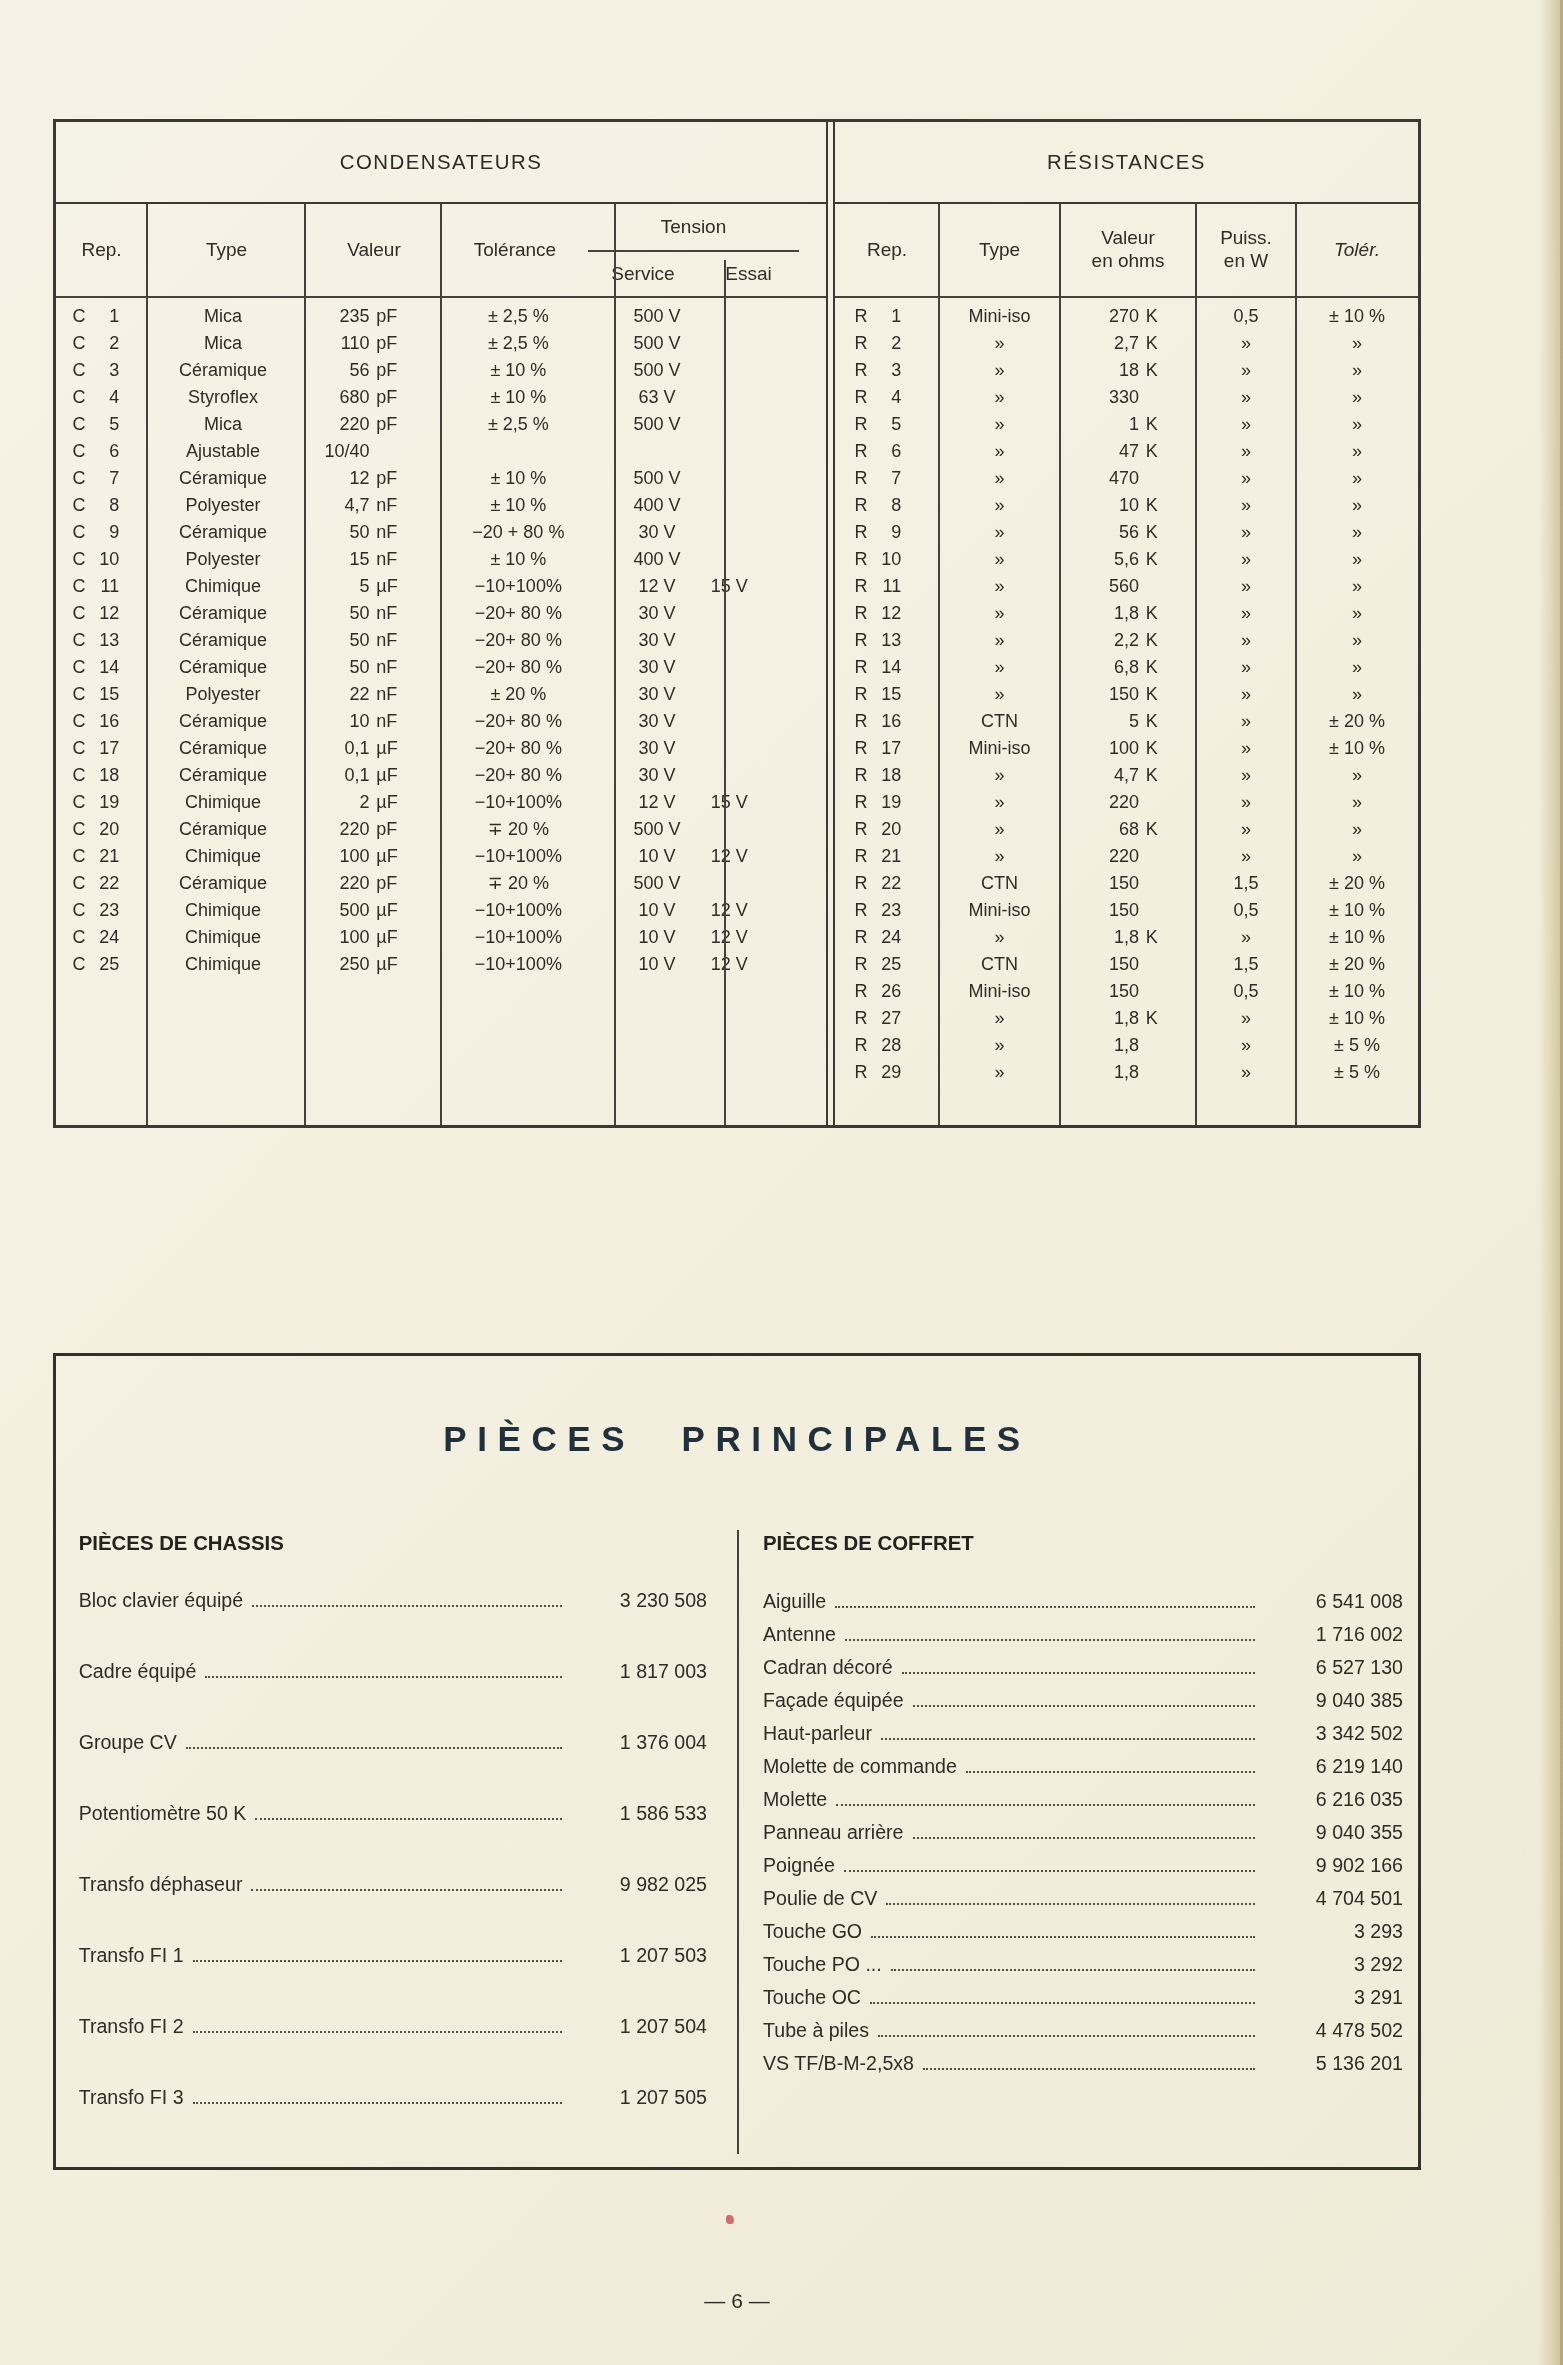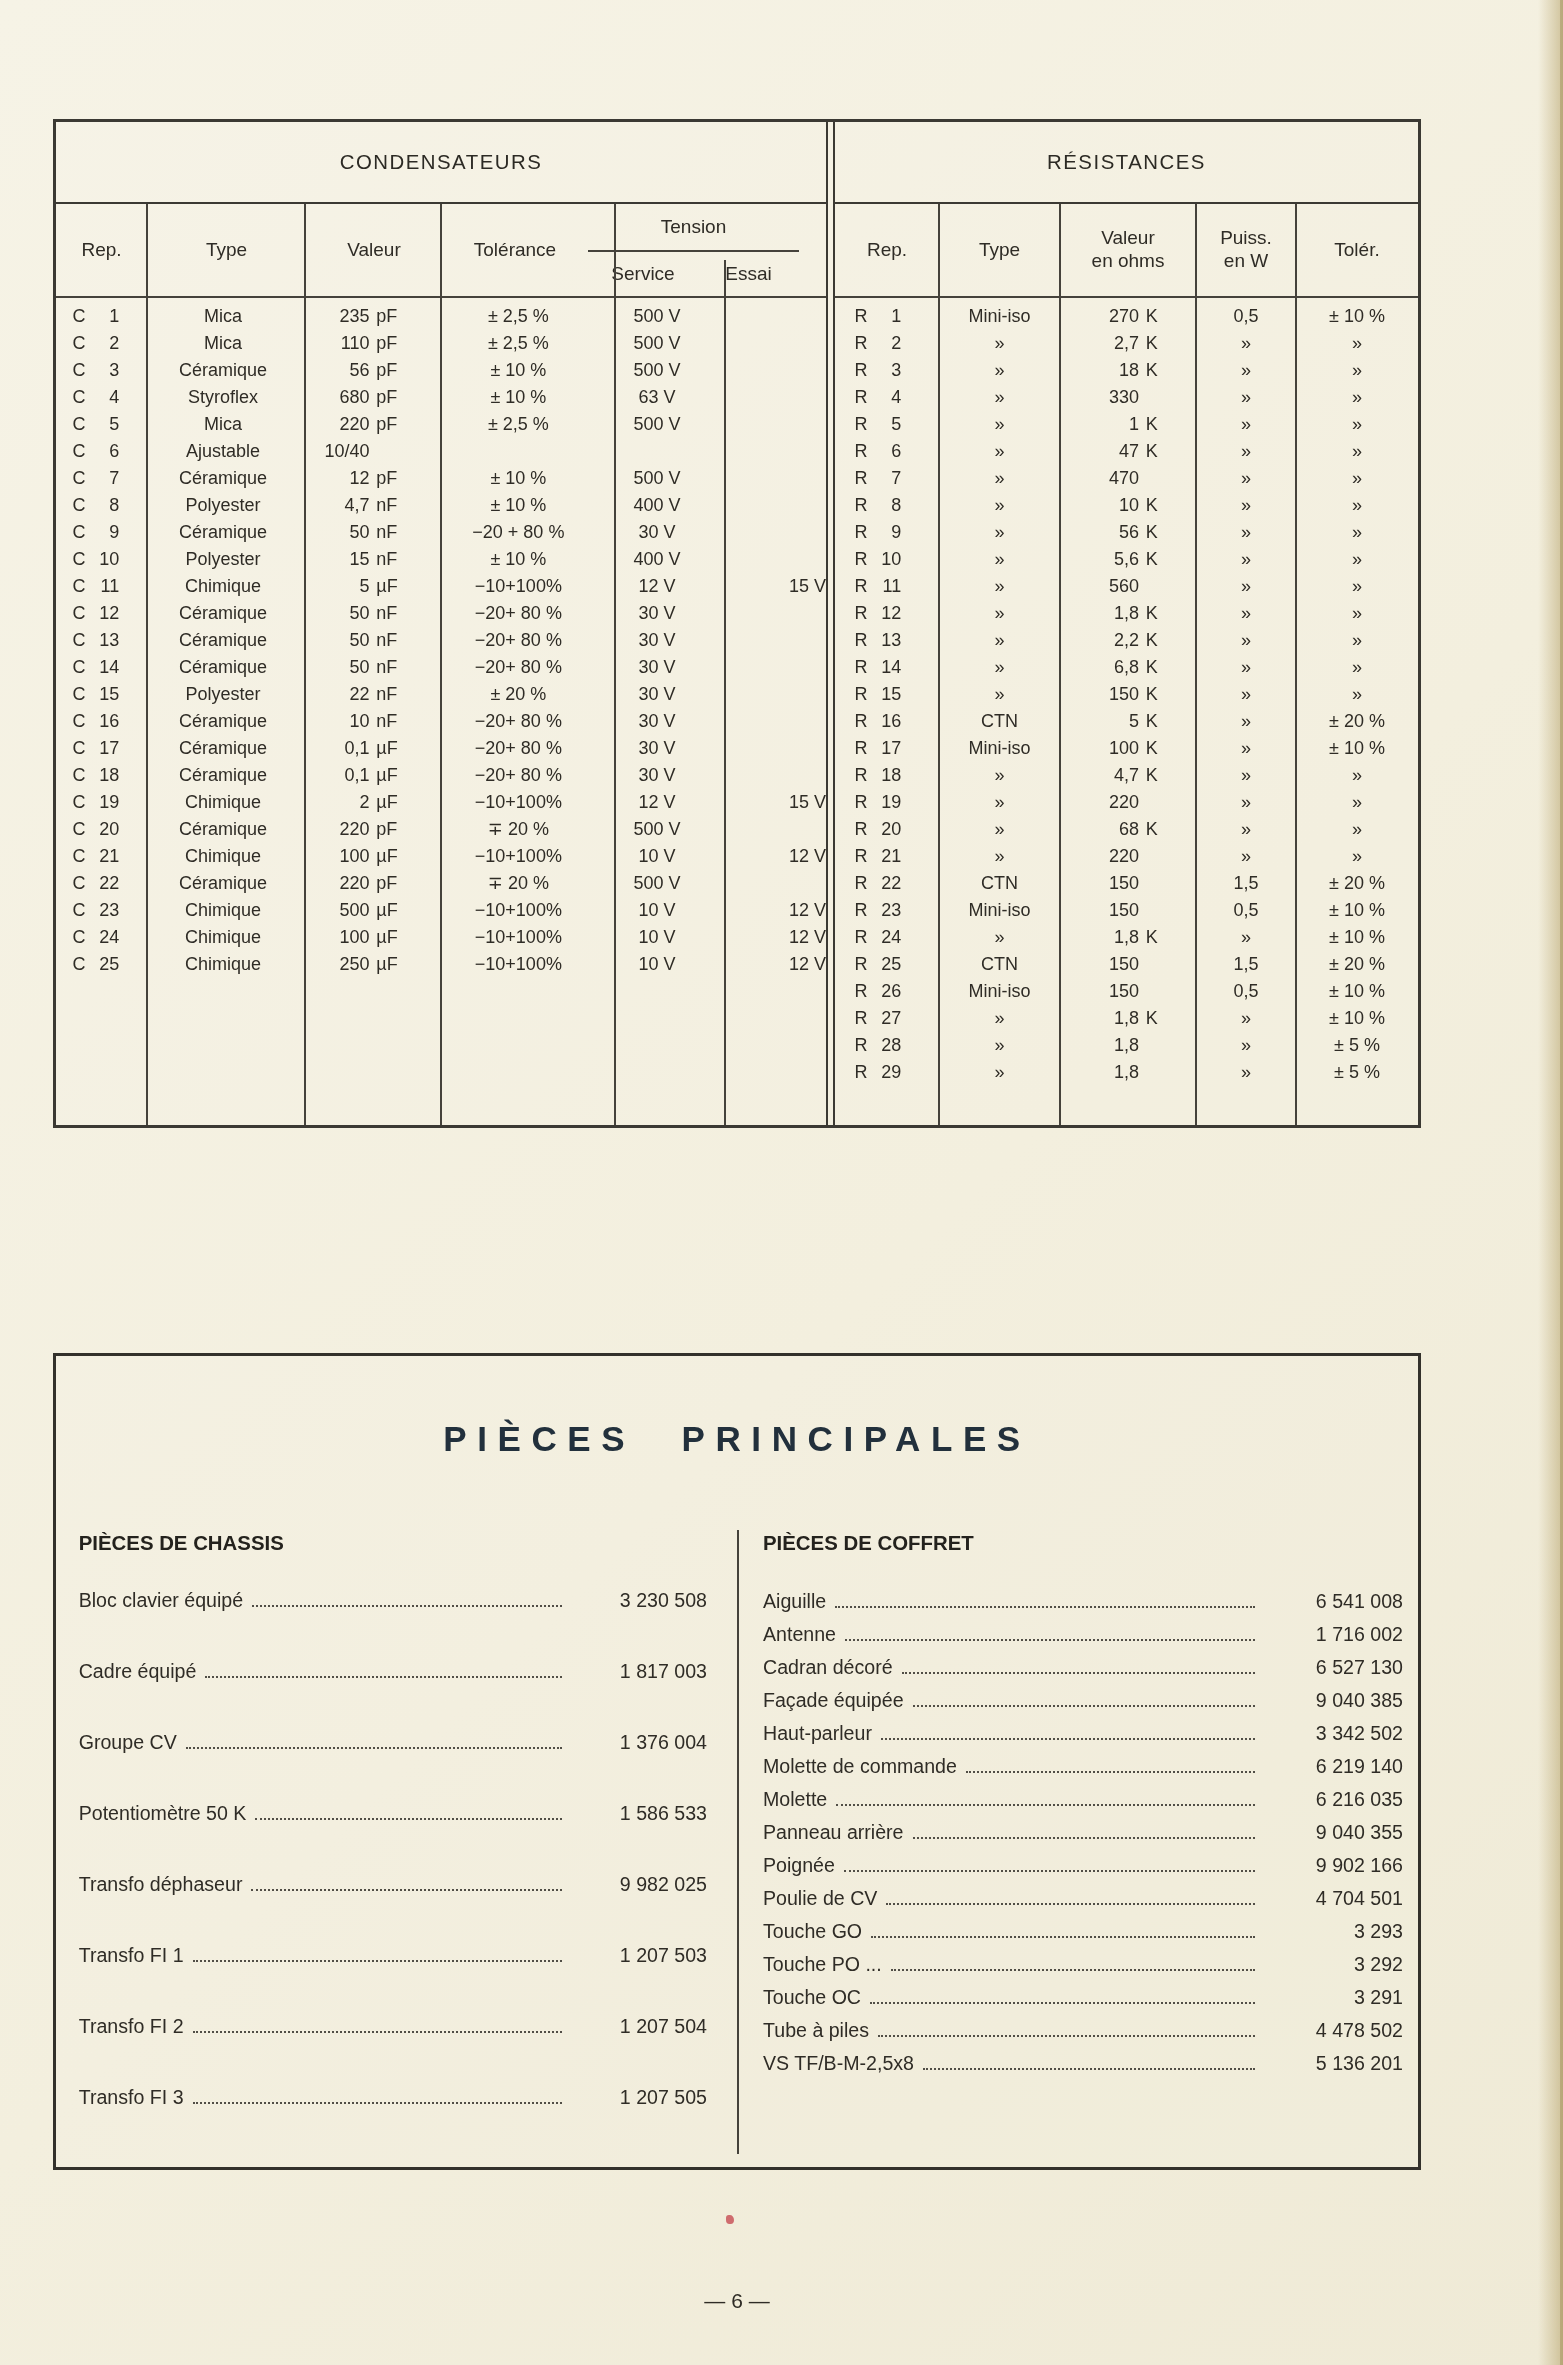--- a/index.html
+++ b/index.html
@@ -49,21 +49,21 @@
   .thead{display:flex;height:92px;font-size:19px;}
   .hc{display:flex;align-items:center;justify-content:center;text-align:center;line-height:22.7px;}
   .hc-col{flex-direction:column;}
   .cond .hc-rep{width:91px;} .cond .hc-type{width:159px;} .cond .hc-val{width:136px;} .cond .hc-tol{width:146px;}
   .hc-tension-group{width:211px;display:flex;flex-direction:column;}
   .hc-tension{height:46px;display:flex;align-items:center;justify-content:center;}
   .tension-line{height:2.3px;background:#45423b;}
   .tension-sub{flex:1;display:flex;}
   .hc-srv{width:110px;display:flex;align-items:center;justify-content:center;}
   .hc-ess{width:101px;display:flex;align-items:center;justify-content:center;}
-  .res .hc-rep{width:104px;} .res .hc-type{width:121px;} .res .hc-rval{width:136px;} .res .hc-puiss{width:100px;} .res .hc-toler{flex:1;}
+  .res .hc-rep{width:104px;} .res .hc-type{width:121px;} .res .hc-rval{width:136px;} .res .hc-puiss{width:100px;} .res .hc-toler{flex:1;font-style:italic;}
   .head-rule{height:2.3px;background:#45423b;}
 
   .tbody{padding-top:4.5px;}
   .trow{display:flex;height:27px;line-height:27px;font-size:18px;white-space:nowrap;}
   .cell-rep{display:flex;padding-left:16.6px;box-sizing:border-box;}
   .cond .cell-rep{width:91px;}
   .res  .cell-rep{width:104px;padding-left:19.6px;}
   .rep-l{width:19.6px;}
   .rep-n{width:27px;text-align:right;}
   .cell-type{text-align:center;}
@@ -71,21 +71,21 @@
   .res  .cell-type{width:121px;}
   .cell-val{display:flex;box-sizing:border-box;}
   .cond .cell-val{width:136px;}
   .res  .cell-val{width:136px;}
   .vn{text-align:right;}
   .cond .vn{width:69px;}
   .res  .vn{width:79px;}
   .vu{margin-left:6.8px;}
   .cell-tol{width:174px;text-align:center;}
   .cell-srv{width:110px;text-align:center;}
-  .cell-ess{width:118px;text-align:right;}
+  .cell-ess{width:118px;text-align:left;}
   .cell-puiss{width:100px;text-align:center;}
   .cell-toler{flex:1;text-align:center;}
 
   
   .pieces-box{
     position:absolute;left:53px;top:1353px;width:1368px;height:817px;
     border:3.8px solid #33312b;box-sizing:border-box;
     background:rgba(255,255,255,0.05);
   }
   .pieces-title{

